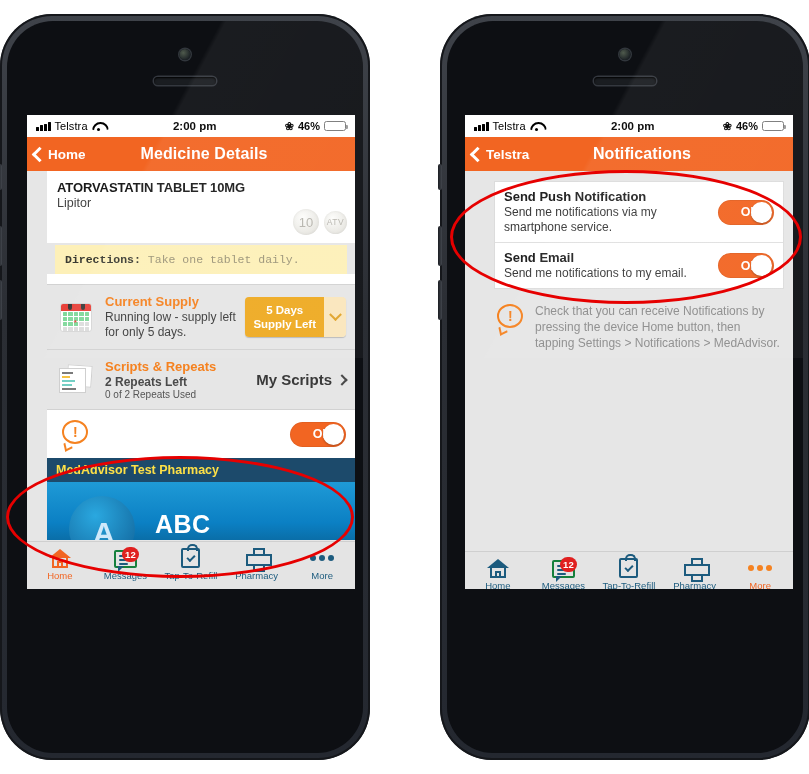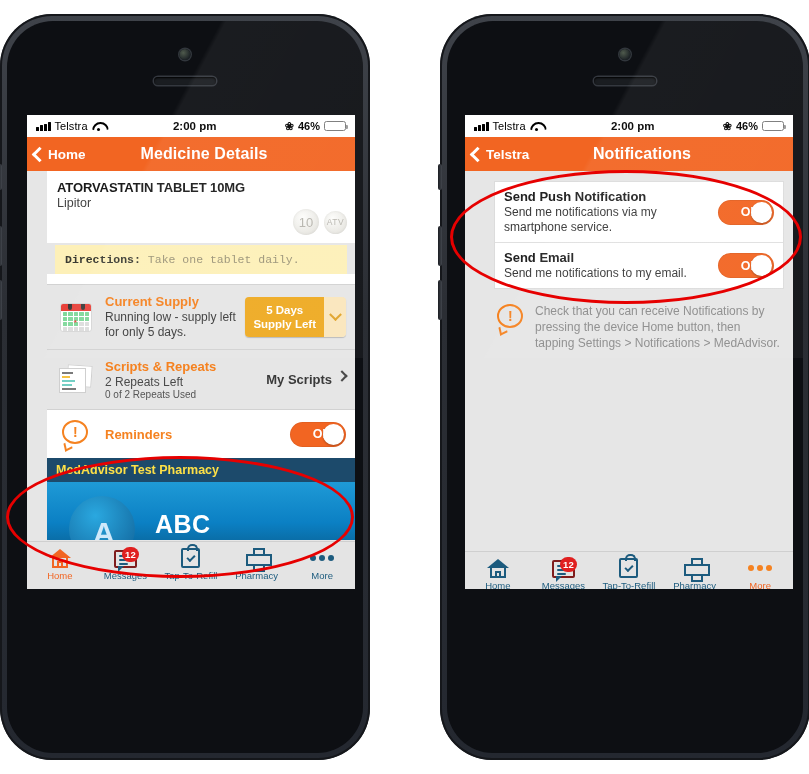--- a/index.html
+++ b/index.html
@@ -132,35 +132,35 @@
 
   .row {
     background: #e6e6e6; display:flex; align-items:center; gap:9px;
     padding: 9px 9px; border-top: 1px solid #d2d2d2; position:relative;
   }
   .row.white { background:#fff; }
   .row-icon { width: 40px; flex: 0 0 40px; display:flex; align-items:center; justify-content:center;}
   .row-main { flex: 1; min-width:0; }
   .row-title { color:#f58220; font-weight:bold; font-size:13px; }
   .row-sub { color:#3b3b3b; font-size:12px; line-height:1.25; margin-top:1px;}
-  .row-sub2 { color:#4a4a4a; font-size:12px; font-weight:normal; margin-top:1px;}
+  .row-sub2 { color:#4a4a4a; font-size:12px; font-weight:bold; margin-top:1px;}
   .row-sub3 { color:#555; font-size:10px; margin-top:0px;}
 
   .supply-btn { display:flex; align-items:stretch; border-radius:4px; overflow:hidden; flex:0 0 auto;
      box-shadow: 0 1px 1px rgba(0,0,0,.2); }
   .supply-btn .main {
     background:#eeaa22; color:#fff; font-weight:bold; font-size:11.5px;
     padding:6px 8px; text-align:center; line-height:1.25;
   }
   .supply-btn .drop {
     background:#fae6bc; width:22px; display:flex; align-items:center; justify-content:center;
   }
   .chev-down { width:9px;height:9px;border-right:2.6px solid #e0a32a;border-bottom:2.6px solid #e0a32a;transform:rotate(45deg) translate(-2px,-2px);}
 
-  .myscripts { display:flex; gap:6px; color:#3a3a3a; font-weight:bold; font-size:13px; }
+  .myscripts { display:flex; align-items:center; gap:6px; color:#3a3a3a; font-weight:bold; font-size:15px; }
   .chev-right-sm { width:8px;height:8px;border-right:2.6px solid #4a4a4a;border-top:2.6px solid #4a4a4a;transform:rotate(45deg);}
 
   
   .toggle { width: 56px; height: 25px; border-radius: 13px; background:#f26522; position:relative; flex:0 0 auto;
             display:flex; align-items:center; box-shadow: inset 0 0 0 1px rgba(0,0,0,.06); justify-content: center;}
   .toggle .lbl { color:#fff; font-weight:bold; font-size:12.5px; margin-left:8px; }
   .toggle .knob { position:absolute; right:2px; top:2px; width:21px;height:21px;border-radius:50%;
                   background:#fff; box-shadow: 0 1px 2px rgba(0,0,0,.3); }
 
   
@@ -215,21 +215,21 @@
   .tab-ic { height: 22px; display:flex; align-items:flex-end; justify-content:center; position:relative; width:30px;}
 
   .ic-home { width:22px;height:19px; position:relative; }
   .ic-home .roof { position:absolute; left:0; top:0; width:0;height:0;
      border-left:11px solid transparent;border-right:11px solid transparent;border-bottom:9px solid #1c5b7e;}
   .ic-home .base { position:absolute; left:3px; top:8px; width:16px;height:11px; border:2px solid #1c5b7e; border-top:none;}
   .ic-home .door { position:absolute; left:8px; top:12px; width:6px;height:7px; border:2px solid #1c5b7e; border-bottom:none;}
   .tab.active .ic-home .roof { border-bottom-color:#f26522; }
   .tab.active .ic-home .base, .tab.active .ic-home .door { border-color:#f26522; }
 
-  .ic-msg { width:23px;height:18px; border:2px solid #7f1d1d; border-radius:2px; position:relative;}
+  .ic-msg { width:23px;height:18px; border:2px solid #15803d; border-radius:2px; position:relative;}
   .ic-msg .ln { position:absolute; left:3px; height:1.8px; background:#1c5b7e; border-radius:1px;}
   .ic-msg .ln1{top:3px;width:15px;} .ic-msg .ln2{top:7px;width:15px;} .ic-msg .ln3{top:11px;width:9px;}
   .ic-msg .tl { position:absolute; left:2px; bottom:-6px; width:0;height:0;
       border-left:6px solid #1c5b7e; border-bottom:6px solid transparent;}
   .badge { position:absolute; right:-4px; top:-5px; background:#e02020; color:#fff; font-weight:bold;
       font-size:9.5px; min-width:17px; height:15px; border-radius:8px; display:flex;align-items:center;justify-content:center; padding:0 3px;}
 
   .ic-bag { width:19px;height:20px; border:2px solid #1c5b7e; border-radius:2px; position:relative;}
   .ic-bag .hdl { position:absolute; left:4px; top:-6px; width:11px;height:7px;
       border:2px solid #1c5b7e; border-bottom:none; border-radius:5px 5px 0 0;}
@@ -404,21 +404,20 @@
 
           <div class="row white">
             <div class="row-icon">
               <div class="alert-ic">
                 <span class="bub"></span>
                   <span class="tail"></span>
                   <span class="bang">!</span>
               </div>
             </div>
             <div class="row-main">
-              <div class="row-title">Reminders</div>
             </div>
             <div class="toggle">
               <span class="lbl">ON</span>
               <span class="knob"></span>
             </div>
           </div>
 
           <div class="pharm-band">MedAdvisor Test Pharmacy</div>
           <div class="pharm-hero">
             <span class="circle"></span>

